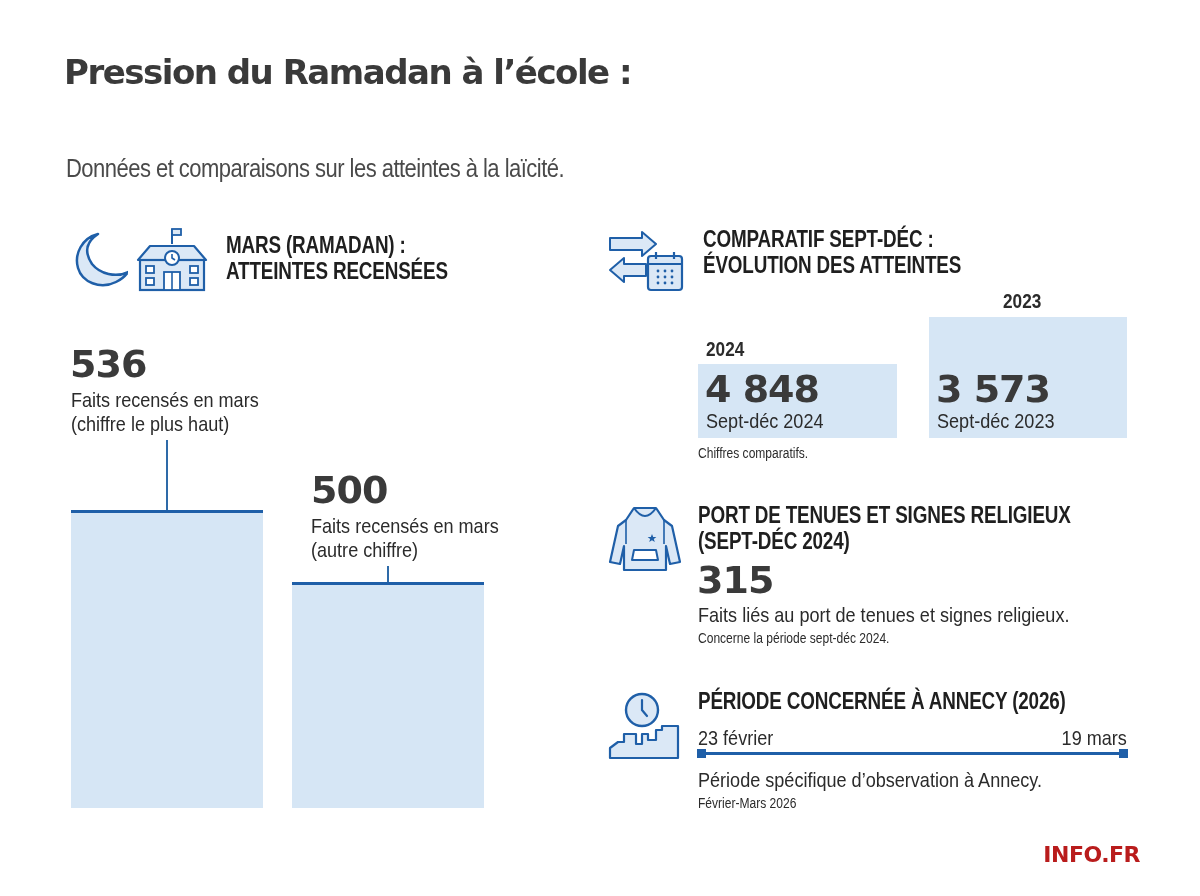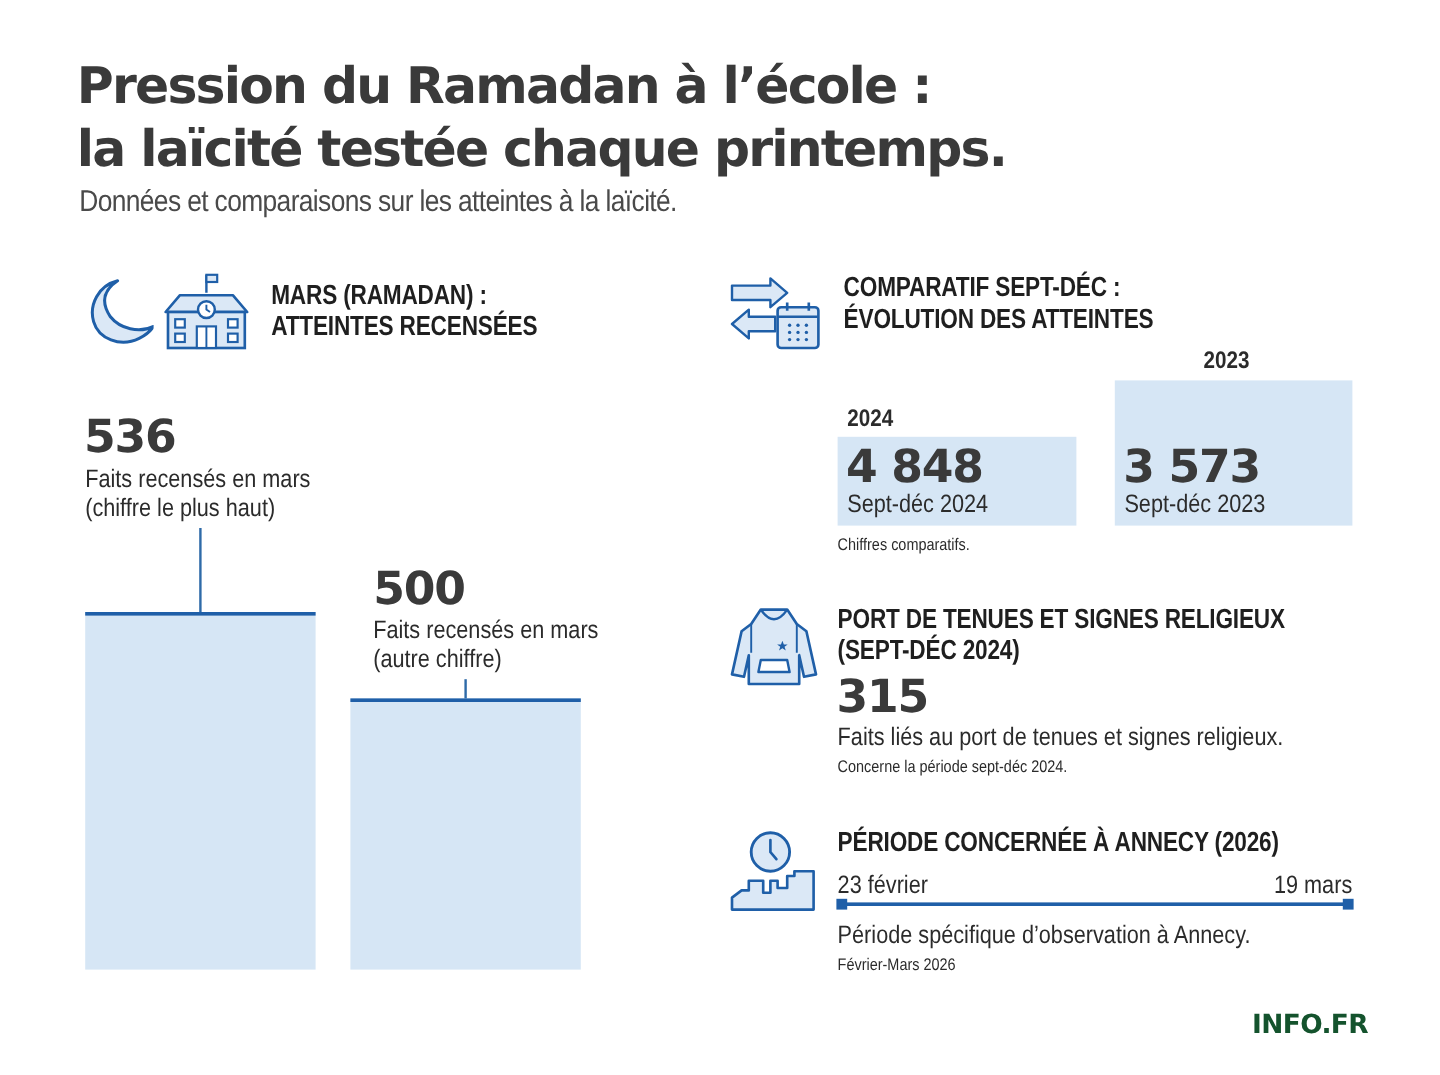--- a/index.html
+++ b/index.html
@@ -4,21 +4,21 @@
 <style>
   * { margin: 0; padding: 0; box-sizing: border-box; }
   html, body { width: 1200px; height: 896px; background: #ffffff; overflow: hidden; }
   body { position: relative; font-family: "Liberation Sans", sans-serif; color: #2b2b2b; }
 
   .abs { position: absolute; }
 
   .title {
     left: 64px; top: 46px; width: 900px;
     font-family: "DejaVu Sans", sans-serif;
-    font-weight: bold; font-size: 42px; line-height: 52px;
+    font-weight: bold; font-size: 34px; line-height: 52px;
     color: #3a3a3a; letter-spacing: -1.5px;
   }
   .subtitle {
     left: 66px; top: 154px;
     font-family: "Liberation Sans", sans-serif;
     font-size: 25px; color: #4a4a4a; letter-spacing: -0.6px;
     transform: scaleX(0.88); transform-origin: left;
   }
 
   .section-heading {
@@ -53,29 +53,28 @@
     font-weight: bold; font-size: 20px; color: #2b2b2b;
     transform: scaleX(0.86); transform-origin: left; white-space: nowrap;
   }
 
   .timeline-line { height: 3px; background: #1f5fa8; }
   .timeline-end { width: 9px; height: 9px; background: #1f5fa8; }
 
   .logo {
     right: 60px; top: 842px;
     font-family: "DejaVu Sans", sans-serif; font-weight: bold;
-    font-size: 22px; color: #14532d; letter-spacing: -0.5px;
+    font-size: 22px; color: #b91c1c; letter-spacing: -0.5px;
   }
 </style>
 </head>
 <body>
 
 <div class="abs title">
   <div>Pression du Ramadan à l’école :</div>
-  <div>la laïcité testée chaque printemps.</div>
 </div>
 <div class="abs subtitle">Données et comparaisons sur les atteintes à la laïcité.</div>
 
 <div class="abs" style="left:68px;top:230px;width:60px;height:60px;">
   <svg width="60" height="60" viewBox="0 0 60 60">
     <path d="M30 4 C14 8 6 24 10 38 C14 52 32 60 48 52 C54 49 58 45 60 42 C48 48 32 44 24 34 C16 22 18 12 30 4 Z" fill="#dbe8f6" stroke="#1f5fa8" stroke-width="2.5" stroke-linejoin="round"></path>
   </svg>
 </div>
 <div class="abs" style="left:136px;top:226px;width:72px;height:68px;">
   <svg width="72" height="68" viewBox="0 0 72 68">

